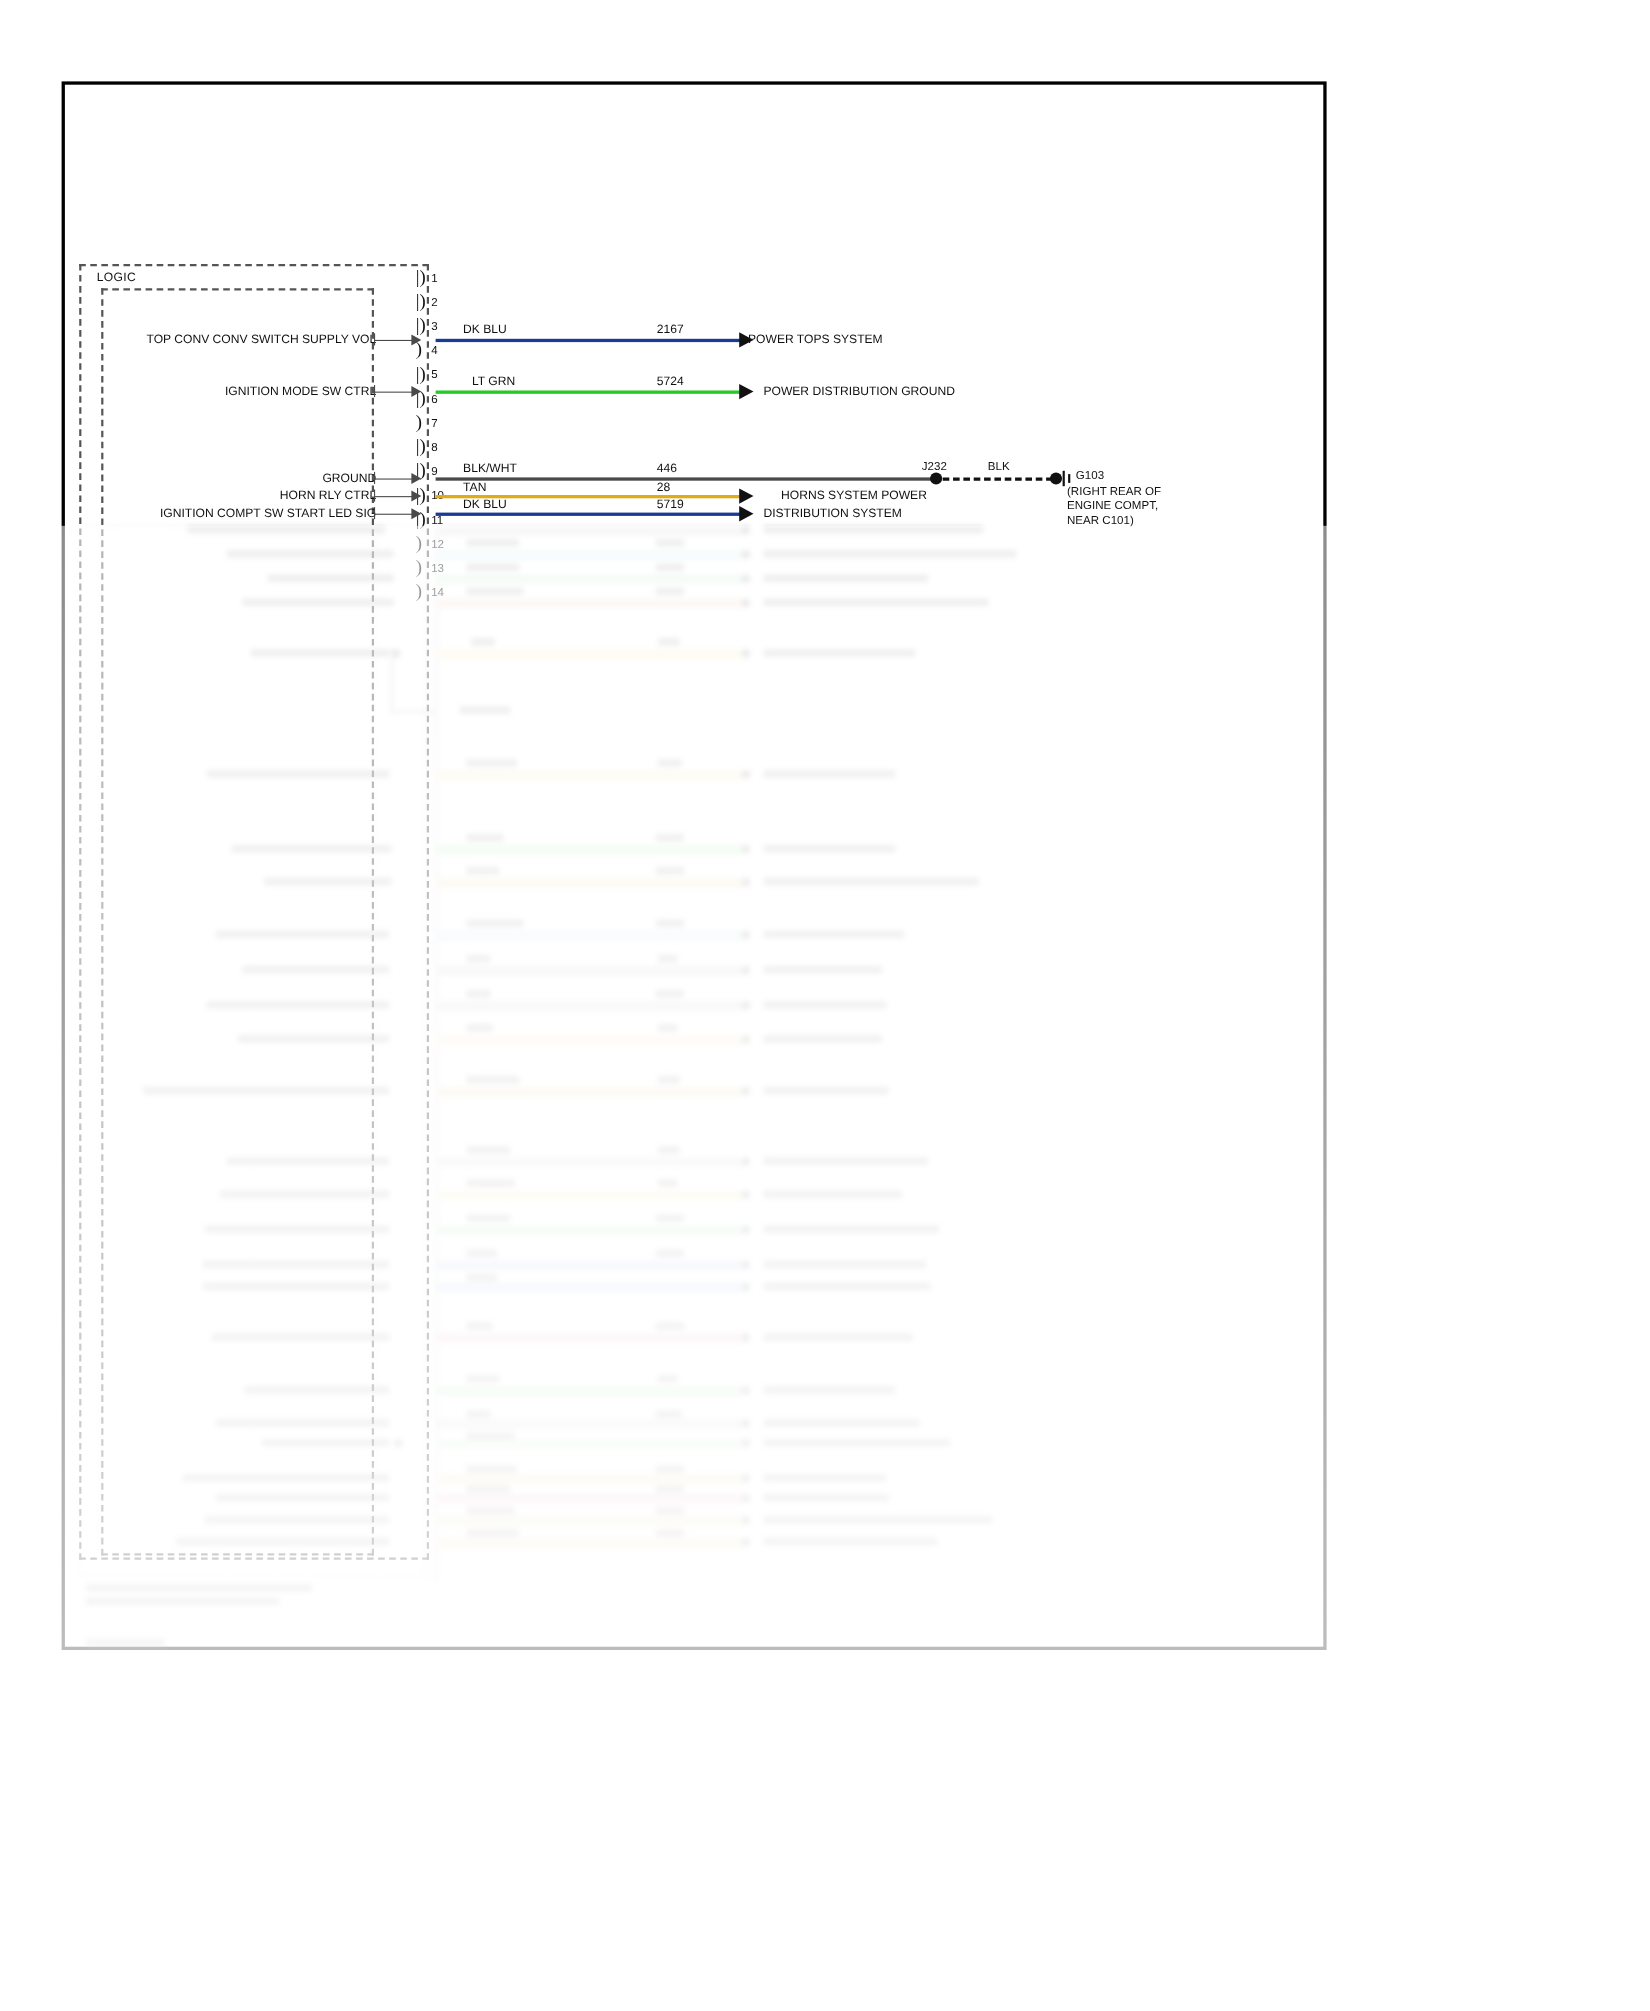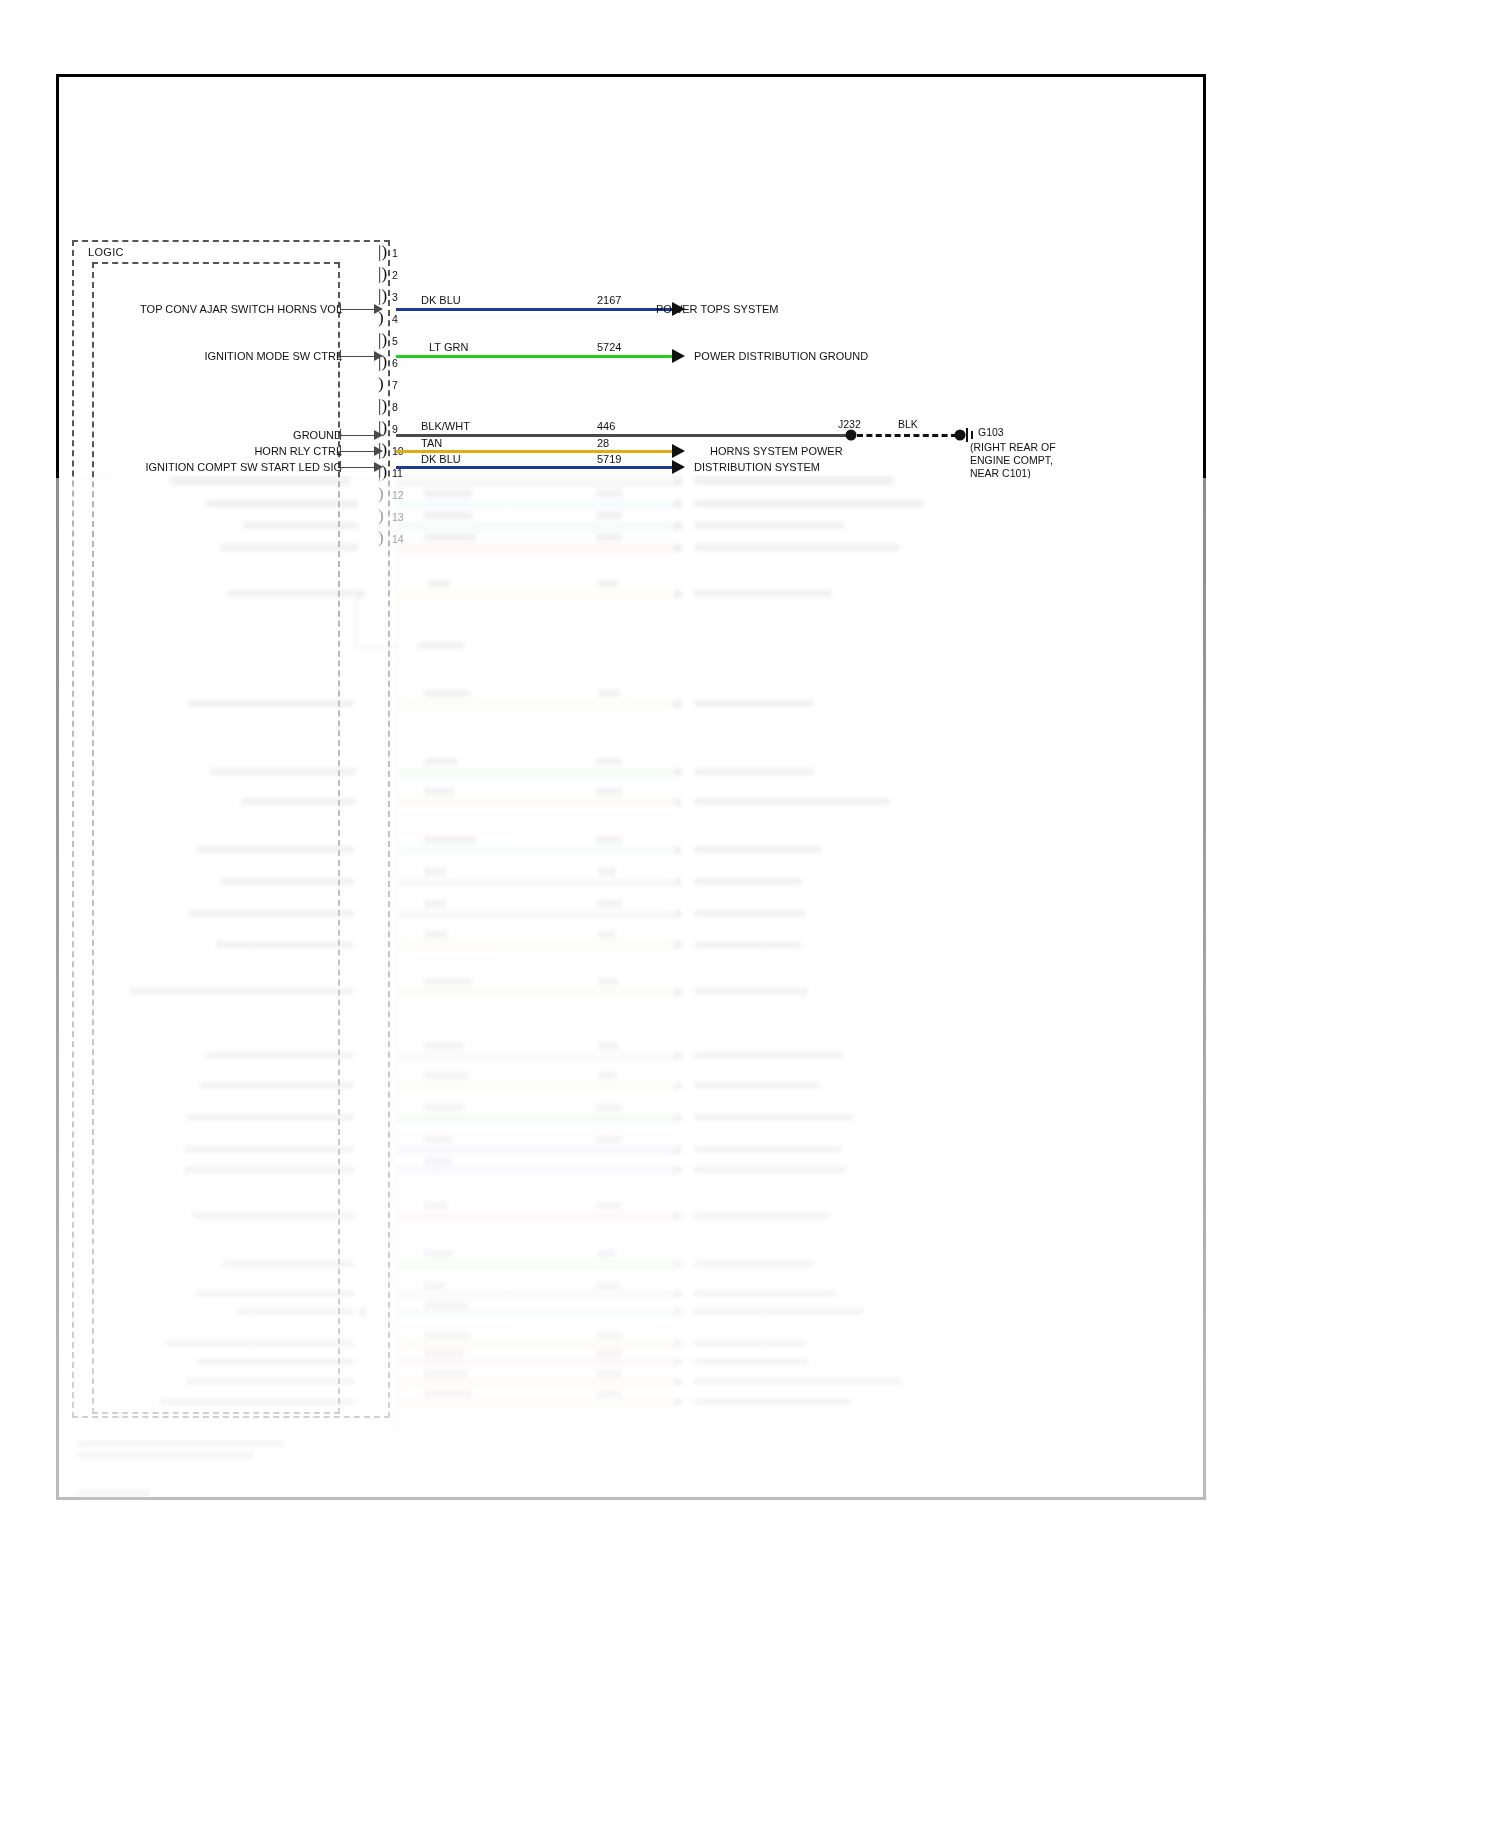--- a/index.html
+++ b/index.html
@@ -126,29 +126,29 @@
       <div class="pin" style="top:264px">
           <span class="brk">)</span>
           <span class="num">13</span>
         </div>
       <div class="pin" style="top:286px">
           <span class="brk">)</span>
           <span class="num">14</span>
         </div>
     </div>
 
-    <div class="sig-label" style="right:1158px;top:309px">TOP CONV AJAR SWITCH HORNS VOL</div>
+    <div class="sig-label" style="right:1158px;top:309px">TOP CONV CONV SWITCH SUPPLY VOL</div>
     <div class="leader-tick" style="left:340px;top:303px"></div>
     <div class="leader" style="left:340px;top:309px;width:38px"></div>
     <div class="arrow-in" style="left:374px;top:309px"></div>
     <div class="wire" style="left:396px;top:308px;width:280px;background:#1b3a93"></div>
     <div class="wire-color" style="left:421px;top:294px">DK BLU</div>
     <div class="wire-num" style="left:597px;top:294px">2167</div>
     <div class="wire-arrow" style="left:672px;top:309px"></div>
-    <div class="wire-dest" style="left:656px;top:309px">POWER TOPS SYSTEM</div>
+    <div class="wire-dest" style="left:680px;top:309px">POWER TOPS SYSTEM</div>
 
     <div class="sig-label" style="right:1158px;top:356px">IGNITION MODE SW CTRL</div>
     <div class="leader-tick" style="left:340px;top:350px"></div>
     <div class="leader" style="left:340px;top:356px;width:38px"></div>
     <div class="arrow-in" style="left:374px;top:356px"></div>
     <div class="wire" style="left:396px;top:355px;width:280px;background:#22cc22"></div>
     <div class="wire-color" style="left:429px;top:341px">LT GRN</div>
     <div class="wire-num" style="left:597px;top:341px">5724</div>
     <div class="wire-arrow" style="left:672px;top:356px"></div>
     <div class="wire-dest" style="left:694px;top:356px">POWER DISTRIBUTION GROUND</div>

